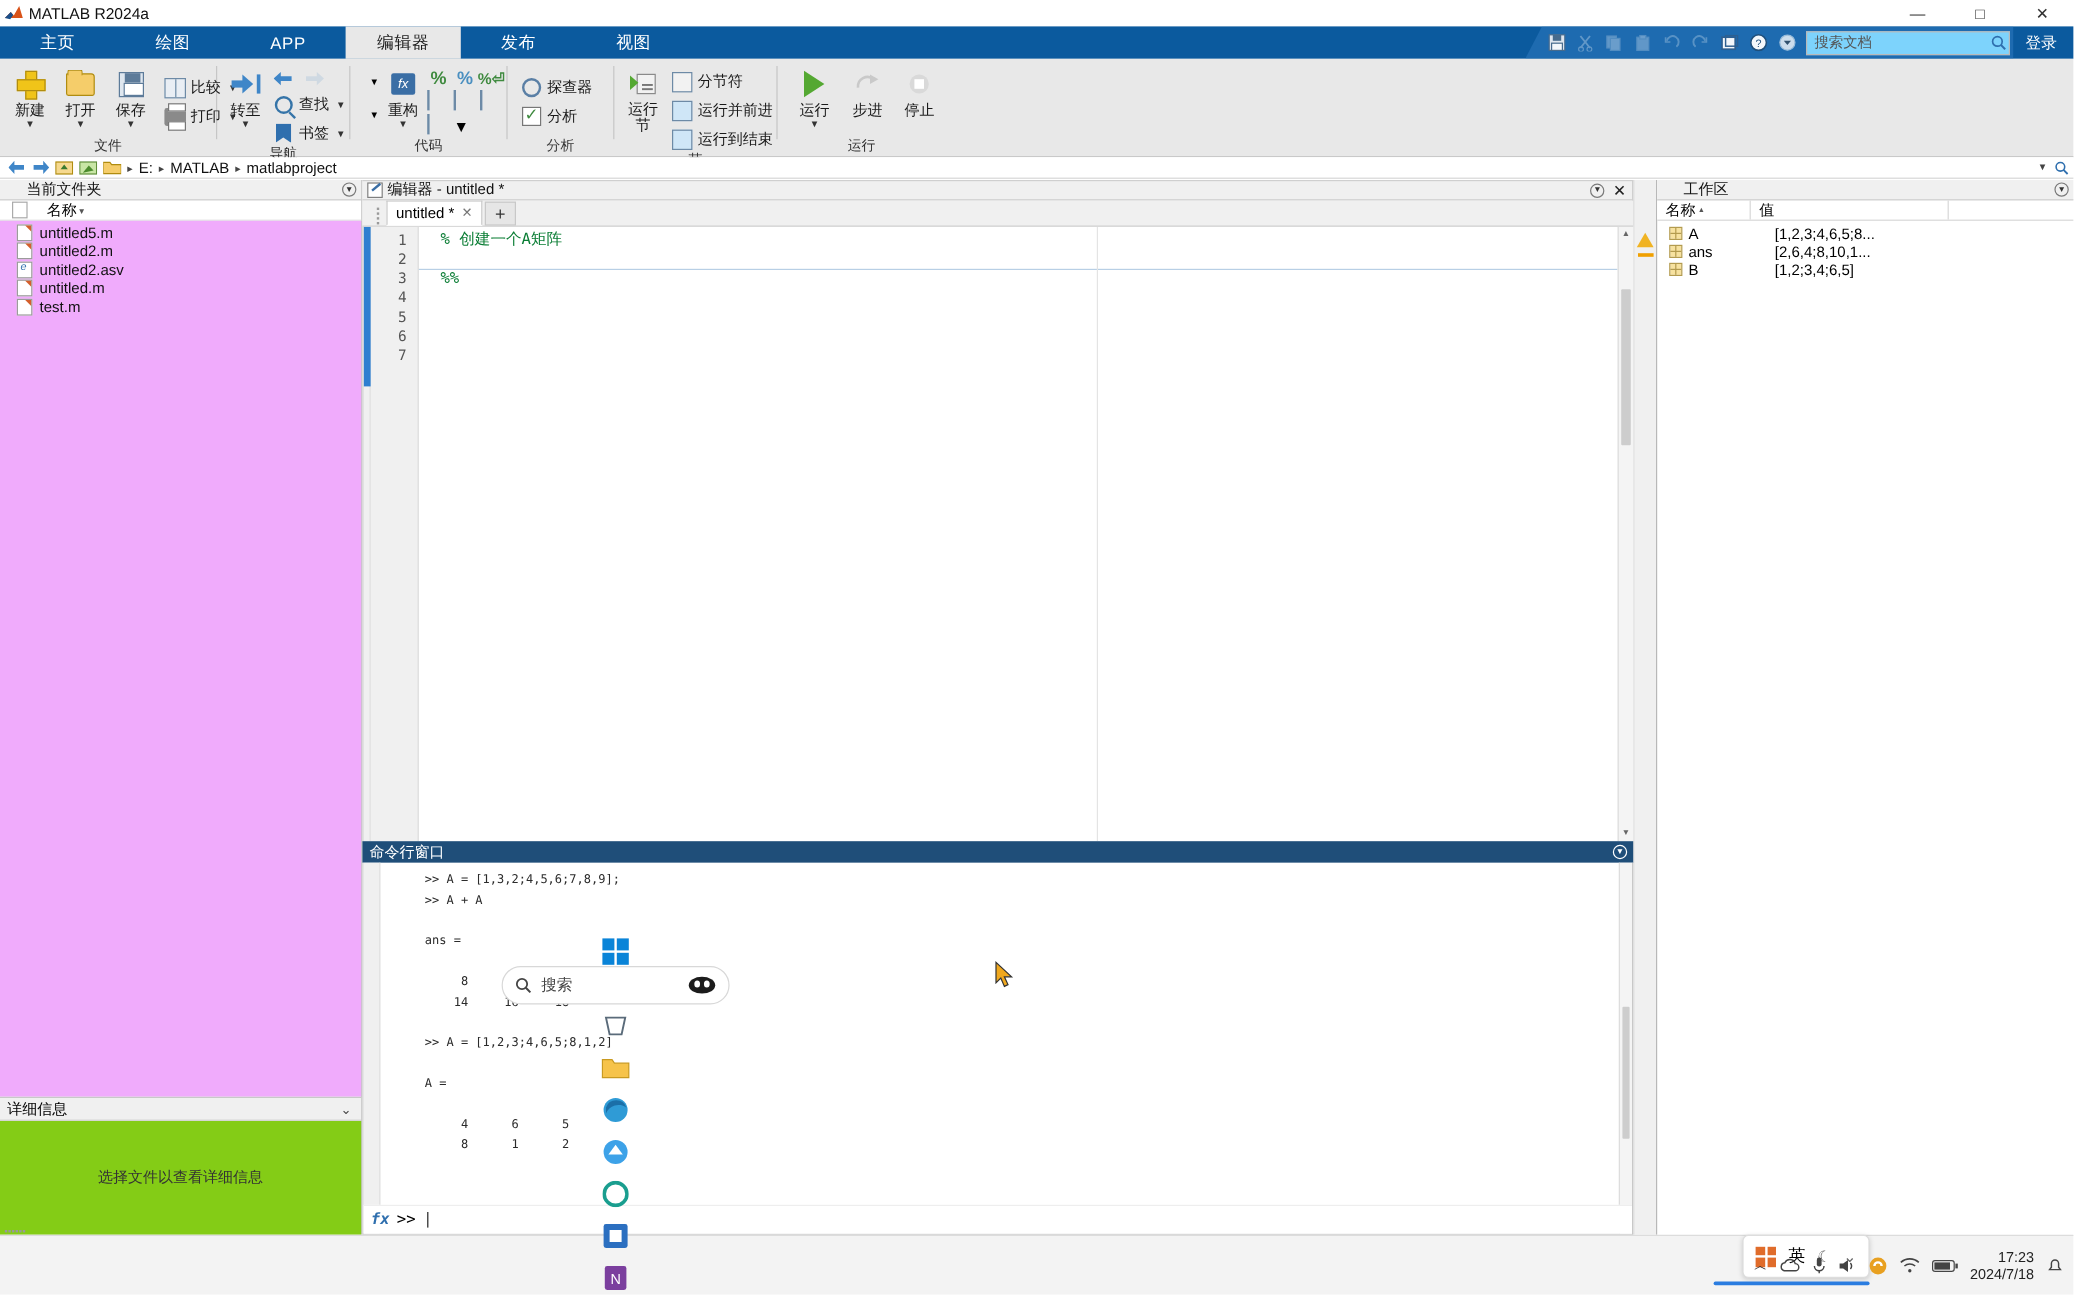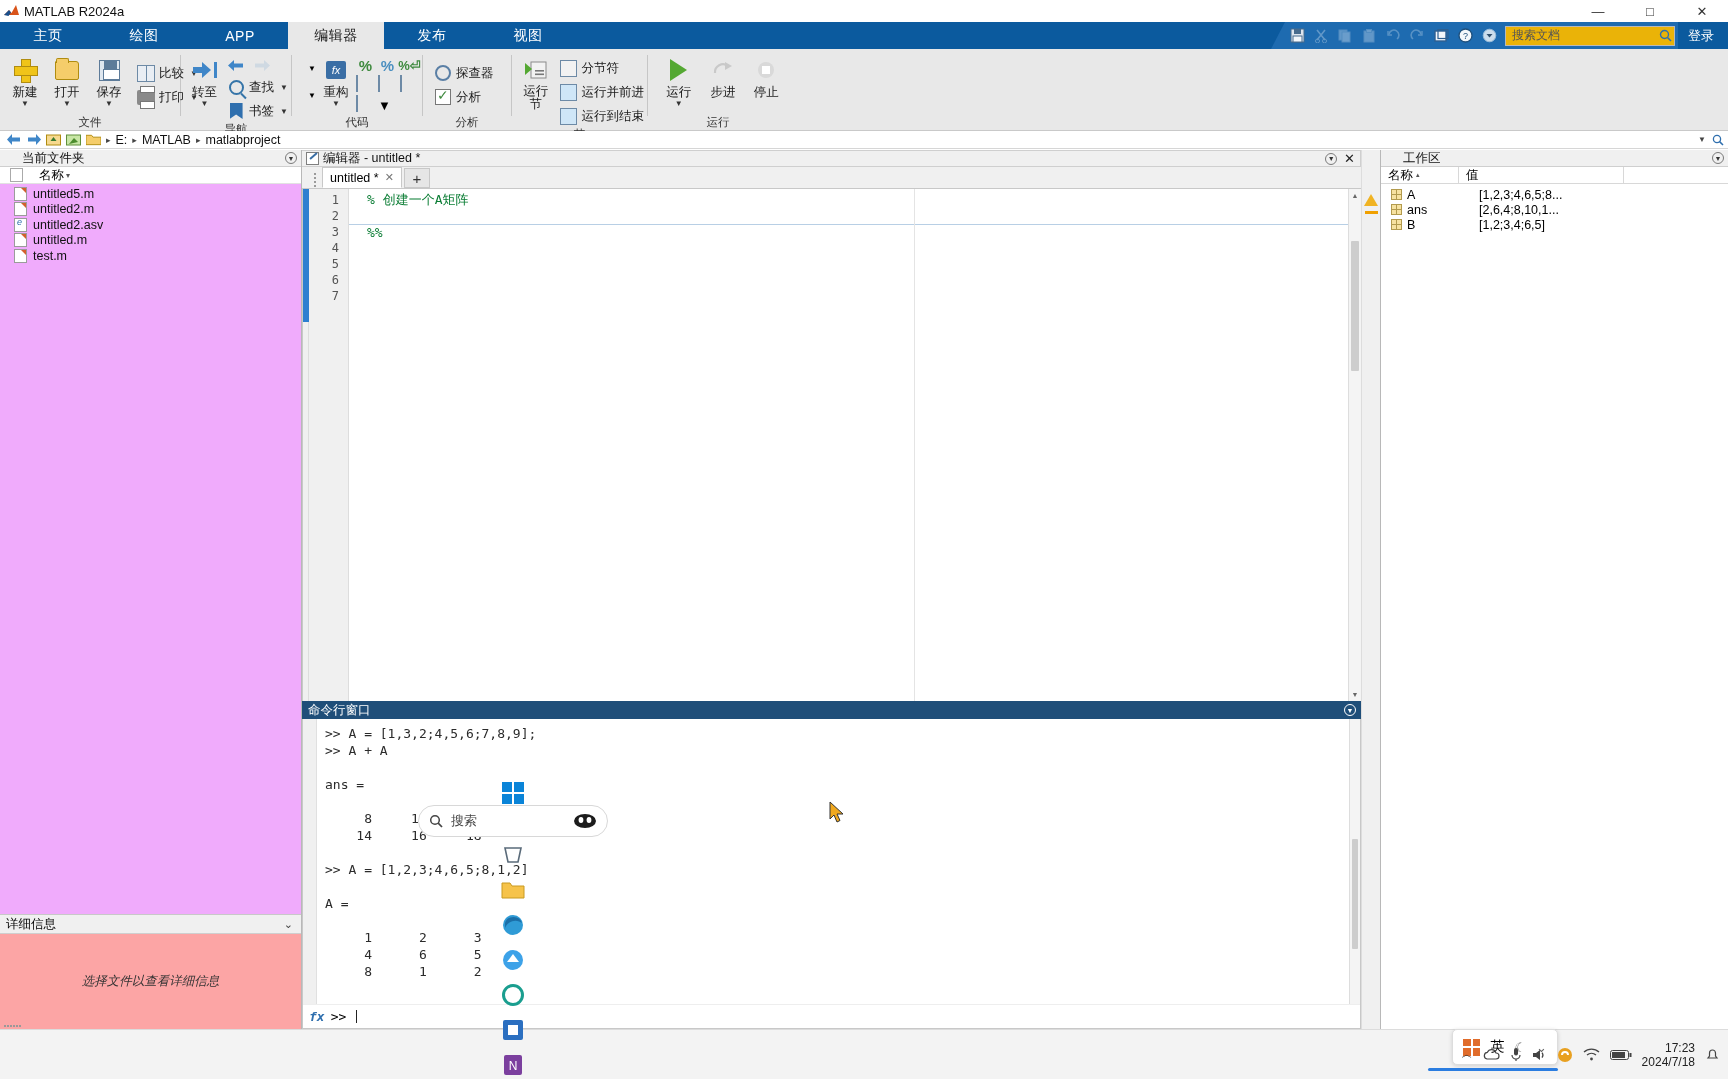--- a/index.html
+++ b/index.html
@@ -37,21 +37,21 @@
     position:absolute; right:0px; top:0px; height:27px; display:flex; align-items:center; gap:0px;
   }
   .qnotch{
     height:27px; display:flex; align-items:center; padding:0 3px 0 14px;
     background:#1e6bb0;
     clip-path: polygon(14px 0, 100% 0, 100% 100%, 0 100%);
   }
   .qb{ width:24px; height:22px; display:flex; align-items:center; justify-content:center; opacity:.95;}
   .qb.dim{ opacity:.38; }
   .doc-search{
-    width:170px; height:20px; background:#eab308; border:1px solid #b9b9b9; display:flex;
+    width:170px; height:20px; background:#7dd3fc; border:1px solid #b9b9b9; display:flex;
     align-items:center; padding:0 2px 0 6px; margin-left:4px; position:relative;
   }
   .doc-search .ph{ font-size:12px; color:#555; flex:1;}
   .signin{ color:#fff; font-size:13px; padding:0 14px 0 10px;}
 
   
   .ribbon{
     height:82px; background:#e8e8e8; position:relative; display:flex;
     border-bottom:1px solid #c9c9c9;
   }
@@ -133,21 +133,21 @@
   .frow{ height:15.5px; display:flex; align-items:center; gap:6px; padding-left:14px;}
   .frow .fic{ width:13px; height:14px; position:relative;}
   .fic-m{ background:#fff;border:1px solid #9b9b9b;}
   .fic-m:after{content:"";position:absolute;right:0;top:0;border-top:5px solid #d45f2c;border-left:5px solid transparent;}
   .fic-a{ background:#fff;border:1px solid #9b9b9b;}
   .fic-a:after{content:"e";position:absolute;left:2px;top:-2px;font-size:9px;color:#2f6fae;font-style:italic;}
   .frow .fn{ font-size:12.5px; color:#111;}
   .detail-hd{ height:20px; background:#f0f0f0; border-top:1px solid #c8c8c8; border-bottom:1px solid #cfcfcf;
      display:flex; align-items:center; padding:0 6px; font-size:12.5px; position:relative;}
   .detail-hd .ch{ position:absolute; right:8px; font-size:11px; color:#444;}
-  .detail-body{ height:95px; background:#fca5a5; display:flex; align-items:center; justify-content:center;font-style:italic;}
+  .detail-body{ height:95px; background:#84cc16; display:flex; align-items:center; justify-content:center;}
   .detail-body .t{ font-size:12.5px; color:#333;}
 
   
   .center{ flex:1; display:flex; flex-direction:column; min-width:0;}
 
   .ed-hd{
     height:17px; background:#f0f0f0; border:1px solid #cfcfcf; border-left:none;
     display:flex; align-items:center; padding:0 4px; gap:4px; position:relative;
   }
   .ed-hd .t{ font-size:12.5px; color:#111;}
@@ -182,21 +182,21 @@
   .vscroll .ar{ height:13px; display:flex;align-items:center;justify-content:center;font-size:7px;color:#666;}
 
   .cmd-hd{
     height:18px; background:#1f4e79; display:flex; align-items:center; padding:0 6px;
     color:#fff; font-size:12.5px; position:relative;
   }
   .cmd-hd .rr{ position:absolute; right:5px; display:flex; gap:6px;}
   .circ-caret.w{ border-color:#fff; color:#fff;}
   .cmdwin{ height:310px; background:#fff; border:1px solid #c8c8c8; border-top:none; display:flex; position:relative;}
   .cmd-left{ width:14px; background:#f0f0f0; border-right:1px solid #e0e0e0;}
-  .cmd-body{ flex:1; font-family:"DejaVu Sans Mono", monospace; font-size:13px; color:#2b2b2b; padding:6px 0 0 8px; position:relative; overflow:hidden;}
+  .cmd-body{ flex:1; font-family:"DejaVu Sans Mono", monospace; font-size:10px; color:#2b2b2b; padding:6px 0 0 8px; position:relative; overflow:hidden;margin-left:29px;}
   .cmd-body .l{ height:17px; line-height:17px; white-space:pre;}
   .cmd-foot{
     position:absolute; left:0; right:0; bottom:0; height:24px; background:#fff; border-top:1px solid #eee;
     display:flex; align-items:center; padding-left:6px; gap:6px; font-family:"DejaVu Sans Mono",monospace; font-size:13px;
   }
   .fx{ color:#2f6fae; font-style:italic; font-weight:bold; font-size:13px;}
   .caret-bar{ width:1px; height:13px; background:#222; display:inline-block; margin-left:4px;}
 
   
   .rightpanel{ width:348px; border-left:1px solid #b8b8b8; display:flex; flex-direction:column; background:#fff;}
@@ -715,21 +715,20 @@
           <div class="l"></div>
           <div class="l">ans =</div>
           <div class="l"></div>
           <div class="l">     8     10     12</div>
           <div class="l">    14     16     18</div>
           <div class="l"></div>
           <div class="l">&gt;&gt; A = [1,2,3;4,6,5;8,1,2]</div>
           <div class="l"></div>
           <div class="l">A =</div>
           <div class="l"></div>
-          <div class="l">     1      2      3</div>
           <div class="l">     4      6      5</div>
           <div class="l">     8      1      2</div>
         </div>
         <div class="vscroll" style="width:11px">
           <div class="thumb" style="top:120px;height:110px;"></div>
         </div>
         <div class="cmd-foot">
           <span class="fx">fx</span>
           <span>&gt;&gt;</span>
           <span class="caret-bar"></span>

